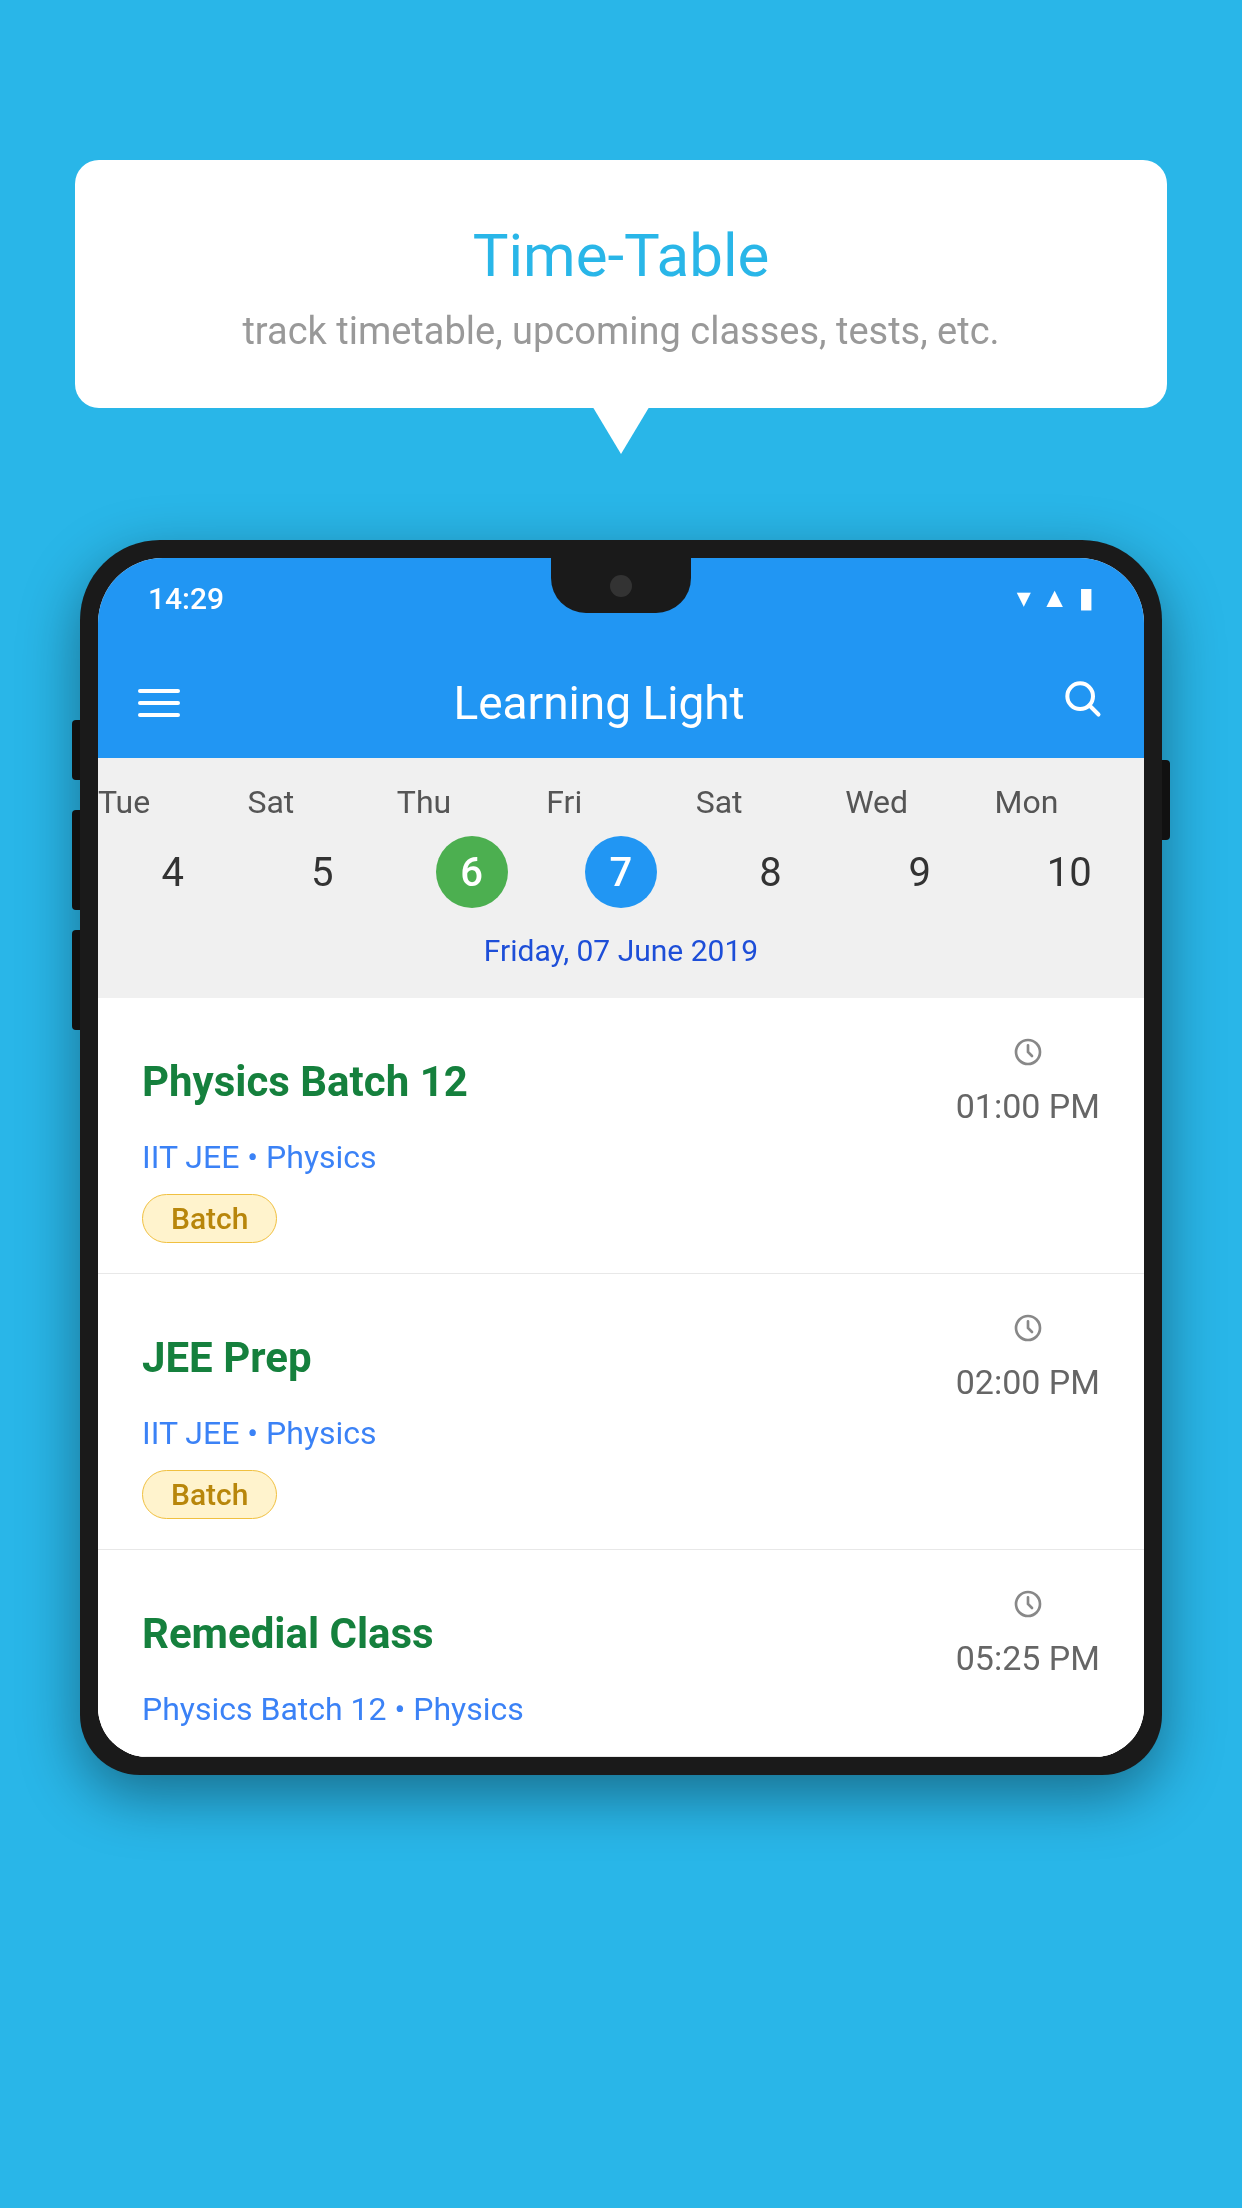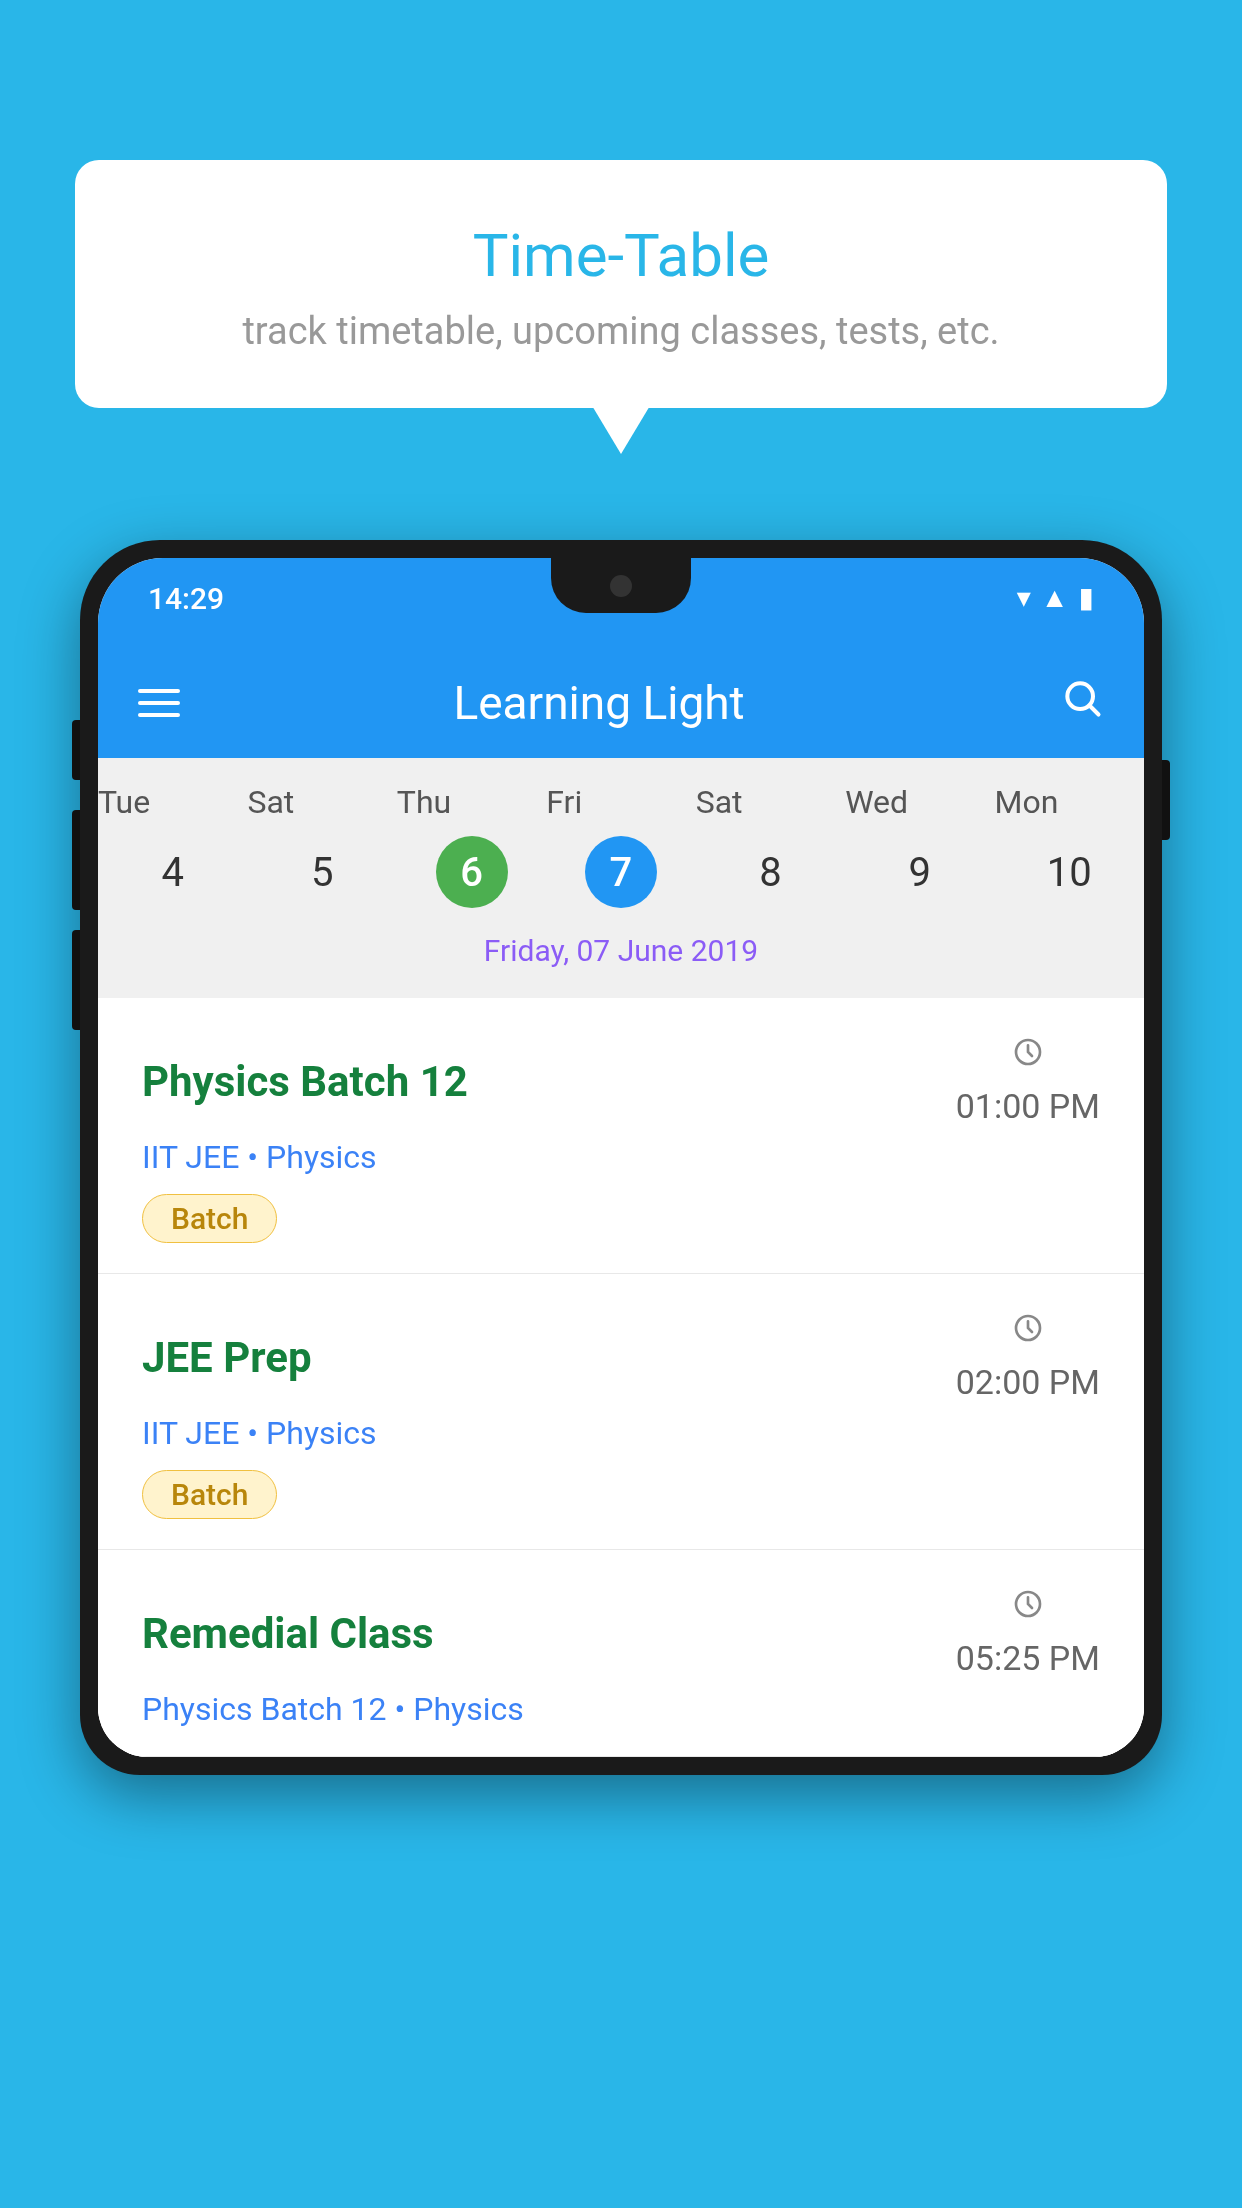--- a/index.html
+++ b/index.html
@@ -221,21 +221,21 @@
     }
 
     .day-circle.selected {
       background: #2196F3;
       color: white;
     }
 
     .selected-date-label {
       text-align: center;
       font-size: 30px;
-      color: #8b5cf6;
+      color: #1d4ed8;
       padding: 15px 0 20px;
       background: #f0f0f0;
     }
 
     
     .schedule-list {
       background: white;
     }
 
     .schedule-item {

